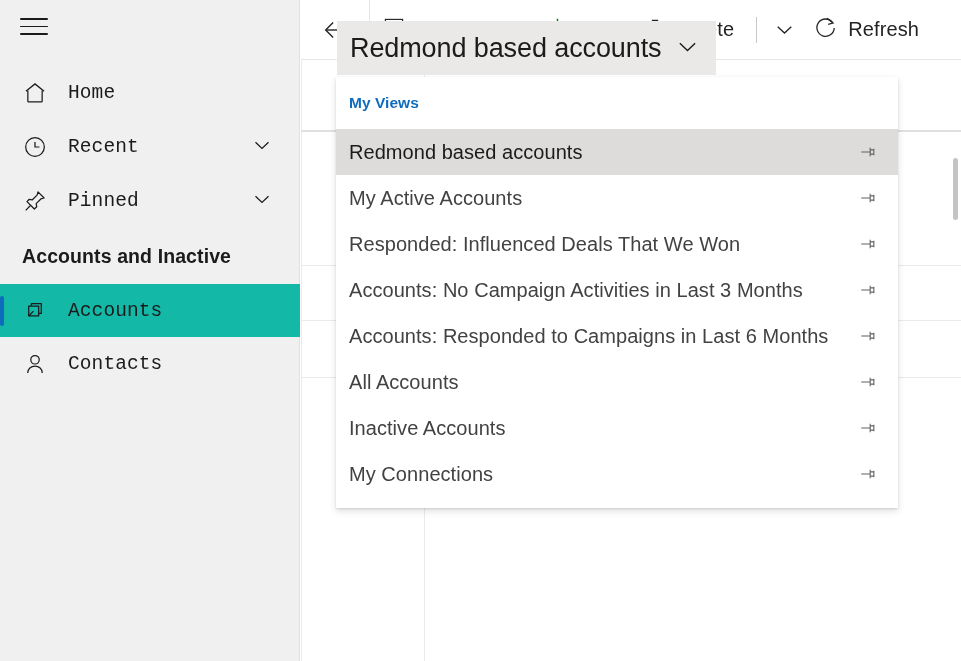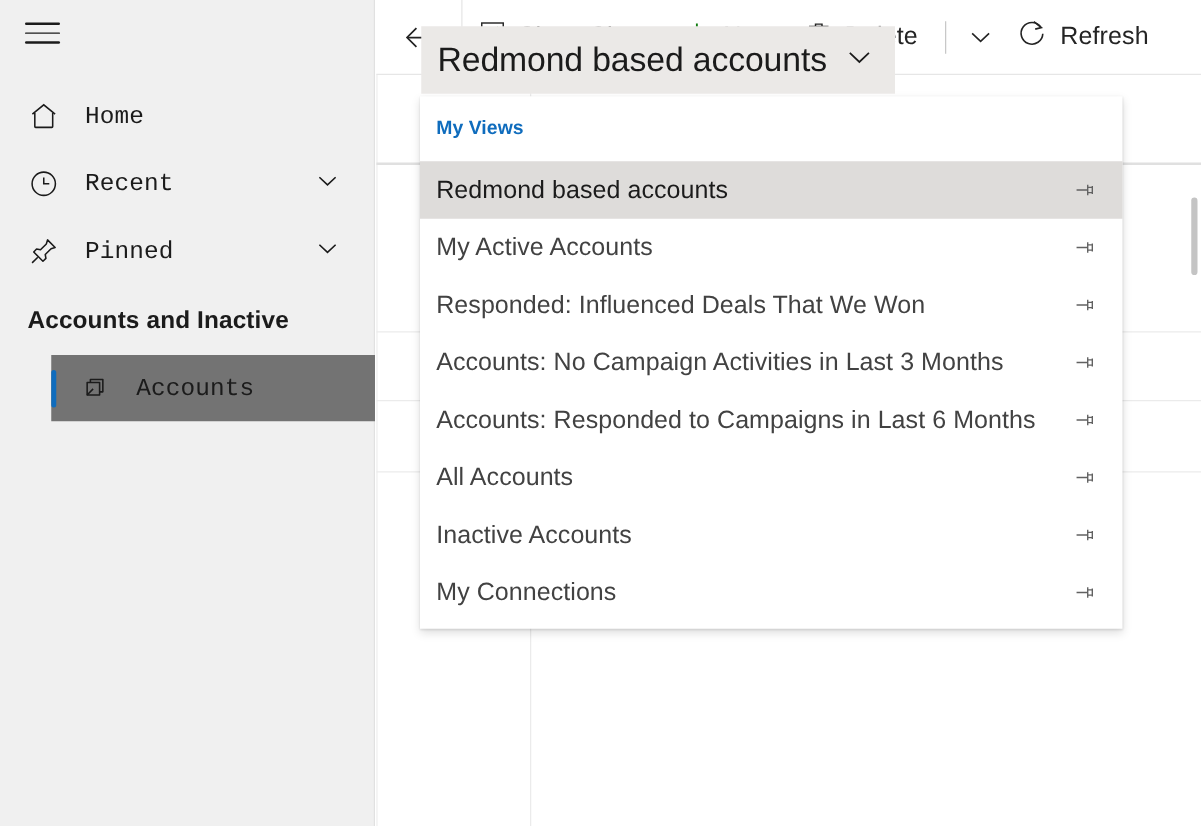--- a/index.html
+++ b/index.html
@@ -81,22 +81,21 @@
     color: #1b1b1b;
     padding: 0 0 0 22px;
     height: 56px;
     display: flex;
     align-items: center;
     letter-spacing: 0.1px;
   }
 
   .nav-item.entity { height: 53px; }
   .nav-item.selected {
-    background: #737373;
-    margin-left: 41px;
+    background: #14b8a6;
   }
   .nav-item.selected::before {
     content: "";
     position: absolute;
     left: 0; top: 12px;
     width: 4px; height: 30px;
     background: #0f6cbd;
     border-radius: 2px;
   }
 
@@ -219,21 +218,21 @@
   }
 
   
   #view-flyout {
     position: absolute;
     left: 35px; top: 77px;
     width: 562px;
     background: #ffffff;
     box-shadow: 0 3.2px 7.2px rgba(0,0,0,0.13), 0 0.6px 1.8px rgba(0,0,0,0.11);
     z-index: 25;
-    padding-bottom: 6px;
+    padding-bottom: 11px;
   }
 
   .fly-group-header {
     font-size: 15.5px;
     font-weight: bold;
     color: #0f6cbd;
     padding: 0 0 0 13px;
     height: 52px;
     display: flex;
     align-items: center;
@@ -329,20 +328,29 @@
         <span class="nico">
           <svg width="26" height="26" viewBox="0 0 24 24" fill="none" stroke="#1b1b1b" stroke-width="1.15" stroke-linejoin="round">
             <path d="M6.2 7.4h9.2v9.2H6.2z"></path>
             <path d="M8.6 7.4V5.1h9.2v9.2h-2.4"></path>
             <path d="M6.2 16.6 10.6 12.1"></path>
           </svg>
         </span>
         <span class="nlabel">Accounts</span>
       </div>
 
+      <div class="nav-item entity">
+        <span class="nico">
+          <svg width="26" height="26" viewBox="0 0 24 24" fill="none" stroke="#1b1b1b" stroke-width="1.15">
+            <circle cx="12" cy="8.1" r="3.9"></circle>
+            <path d="M5.3 20.2c0-3.7 3-6.2 6.7-6.2s6.7 2.5 6.7 6.2"></path>
+          </svg>
+        </span>
+        <span class="nlabel">Contacts</span>
+      </div>
 
     </div>
   </div>
 
   <div id="main">
 
     <div id="grid-bg">
       <div class="grid-col-line" style="left:0px;"></div>
       <div class="grid-col-line" style="left:123px;"></div>
       <div class="grid-head-line" style="top:70px;"></div>

